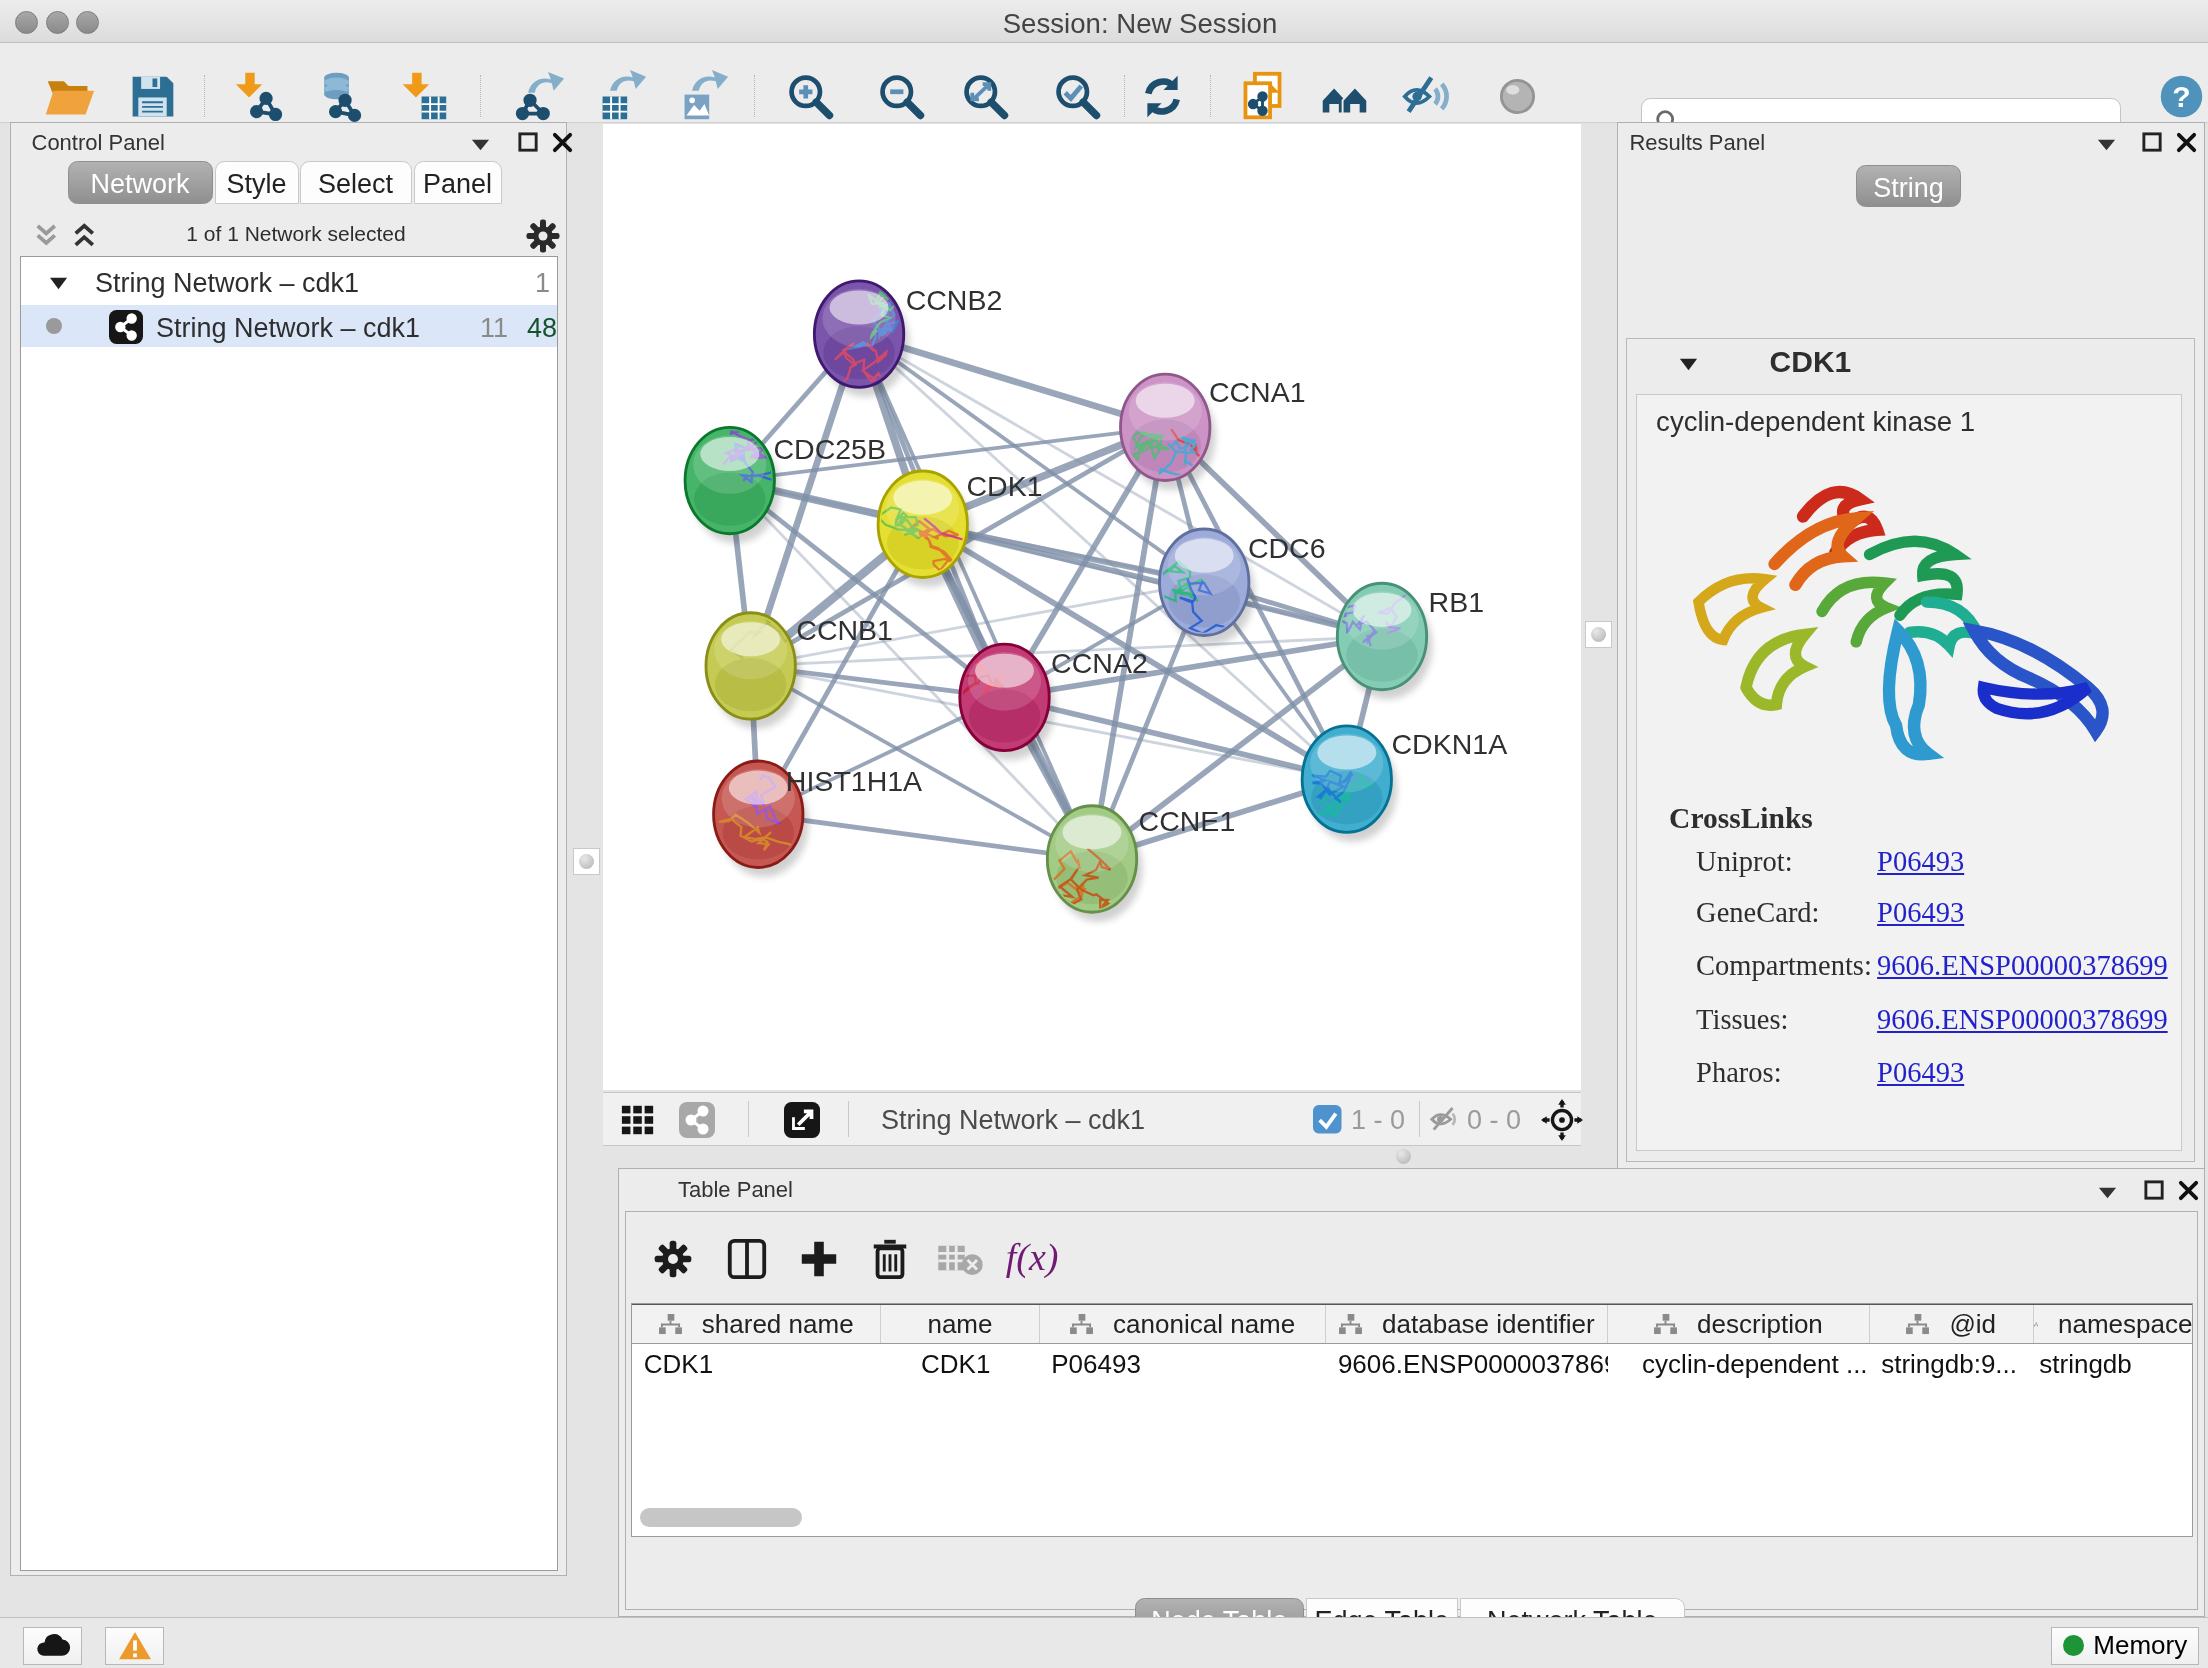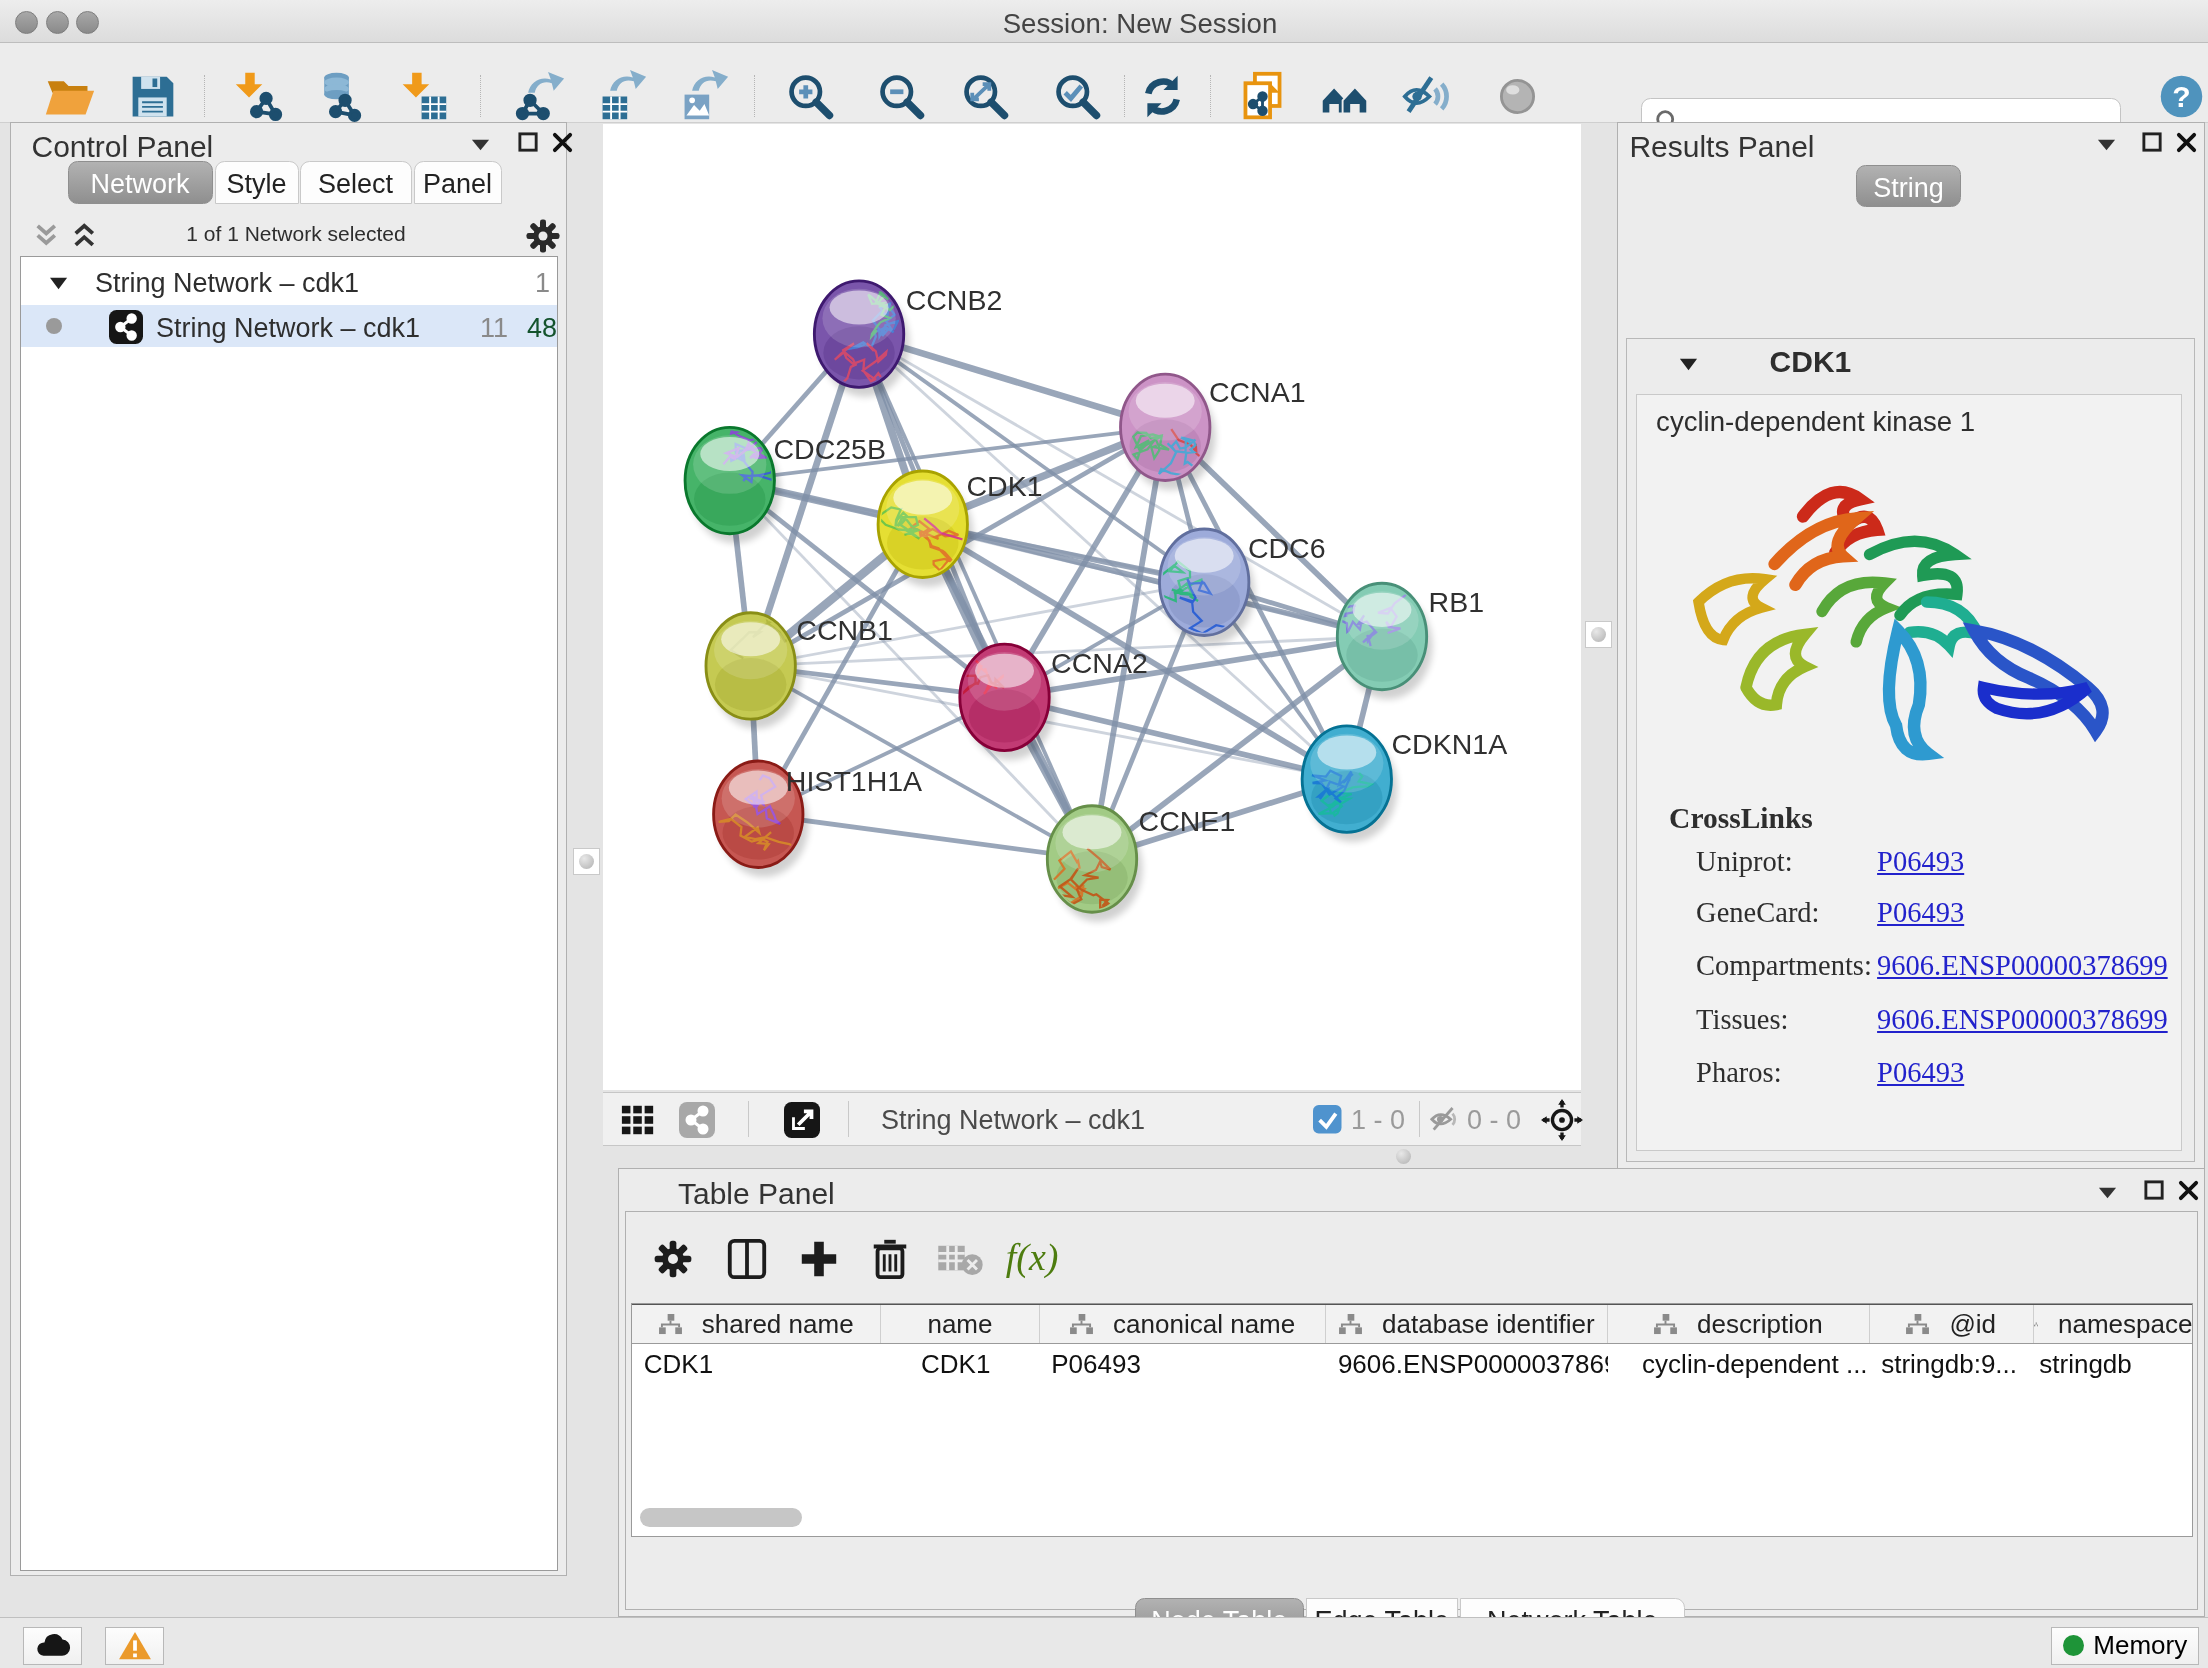--- a/index.html
+++ b/index.html
@@ -13,21 +13,21 @@
     background:linear-gradient(#a8a8a8,#8a8a8a);border:1px solid #7d7d7d;}
   .wtitle{width:100%;text-align:center;top:7.6px;font-size:27.6px;color:#444;}
   .toolbar{left:0;top:43px;width:2208px;height:79px;background:#ececec;
     border-bottom:1px solid #cfcfcf;}
   .tbico{background:none;border:none;padding:0;cursor:pointer;position:absolute;top:27px;}
   .tsep{position:absolute;top:32px;width:0;height:42px;border-left:1.9px dotted #b5b5b5;}
   .search{left:1641px;top:55px;width:480px;height:48px;background:#fff;
     border:1.9px solid #c4c4c4;border-radius:9.5px;display:flex;align-items:center;padding-left:11.4px;box-sizing:border-box;}
   
   .panel{background:#ececec;border:1px solid #b0b0b0;}
-  .phead{font-size:30px;color:#333;}
+  .phead{font-size:22px;color:#333;}
   .picon{background:none;border:none;padding:0;cursor:pointer;position:absolute;}
   .tab{position:absolute;box-sizing:border-box;text-align:center;font-size:27px;
        border:1px solid #c9c9c9;background:#fdfdfd;color:#222;border-radius:9.5px 9.5px 0 0;
        padding-top:6.7px;height:43px;cursor:pointer;}
   .tab.sel{background:linear-gradient(#b2b2b2,#8f8f8f);color:#fff;border-color:#8f8f8f;border-radius:9.5px;}
   .btn{position:absolute;background:linear-gradient(#ffffff,#f2f2f2);border:1px solid #bdbdbd;
        border-radius:9.5px;font-size:27.6px;color:#111;text-align:center;cursor:pointer;}
   
   .listbox{position:absolute;background:#fff;border:1px solid #9a9a9a;}
   .trow{position:absolute;left:0;width:100%;height:42px;font-size:27px;}
@@ -670,21 +670,21 @@
           <rect x="10" y="14" width="26" height="30" rx="3" fill="none" stroke="#1c1c1c" stroke-width="4"></rect>
           <path d="M17 20v18M23 20v18M29 20v18" stroke="#1c1c1c" stroke-width="3"></path>
         </svg></button>
     <button class="picon" style="left:310px;top:30px">
       <svg width="48" height="34" viewBox="0 0 50 36">
           <rect x="2" y="4" width="28" height="26" fill="#a8a8a8"></rect>
           <path d="M2 12h28M2 20h28M12 4v26M21 4v26" stroke="#ececec" stroke-width="3"></path>
           <circle cx="38" cy="24" r="11" fill="#a8a8a8"></circle>
           <path d="M33 19l10 10M43 19L33 29" stroke="#ececec" stroke-width="3"></path>
         </svg></button>
-    <div class="abs serif" style="left:380px;top:23px;font-size:38px;font-style:italic;color:#4d7c0f">f(x)</div>
+    <div class="abs serif" style="left:380px;top:23px;font-size:38px;font-style:italic;color:#701a75">f(x)</div>
 
     <div class="abs" style="left:5.7px;top:91px;width:1562px;height:234px;background:#fff;border:1px solid #9a9a9a;box-sizing:border-box">
       <div class="thead">
         <div class="thcell" style="width:249px">
           <svg width="23" height="21" viewBox="0 0 24 22">
               <g fill="#8a8a8a">
                 <rect x="9" y="0" width="7" height="7"></rect>
                 <rect x="0" y="14" width="7" height="7"></rect>
                 <rect x="17" y="14" width="7" height="7"></rect>
               </g>

